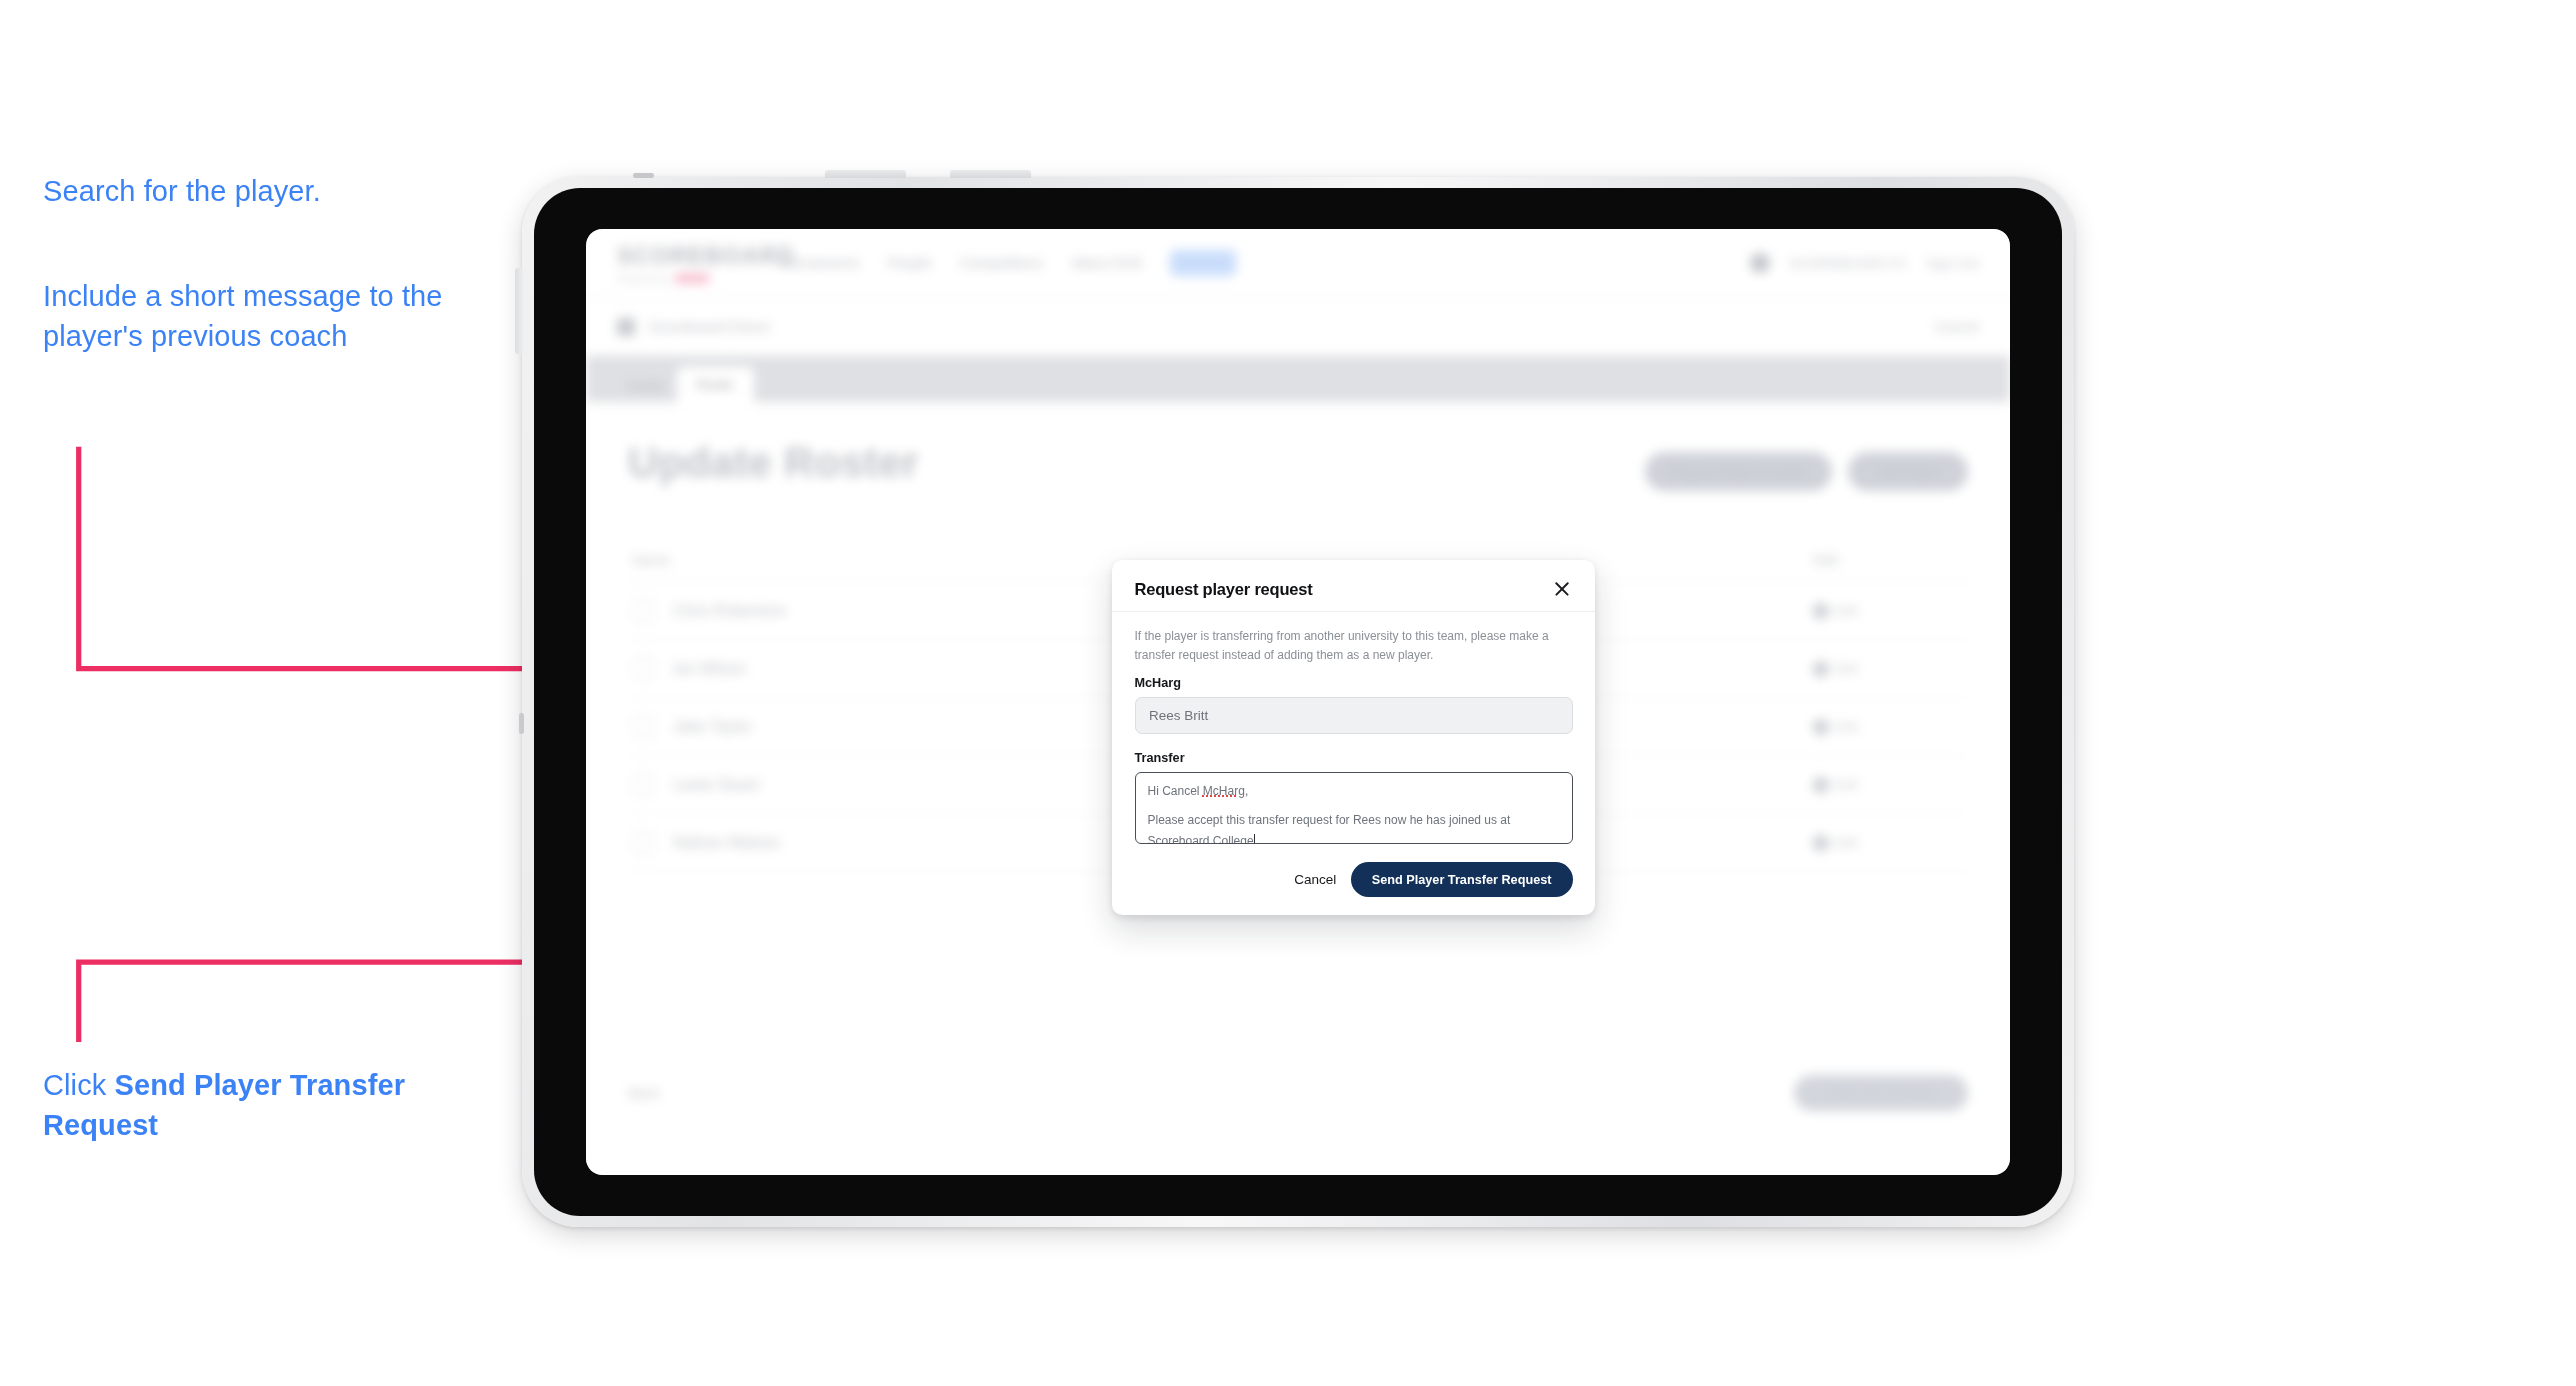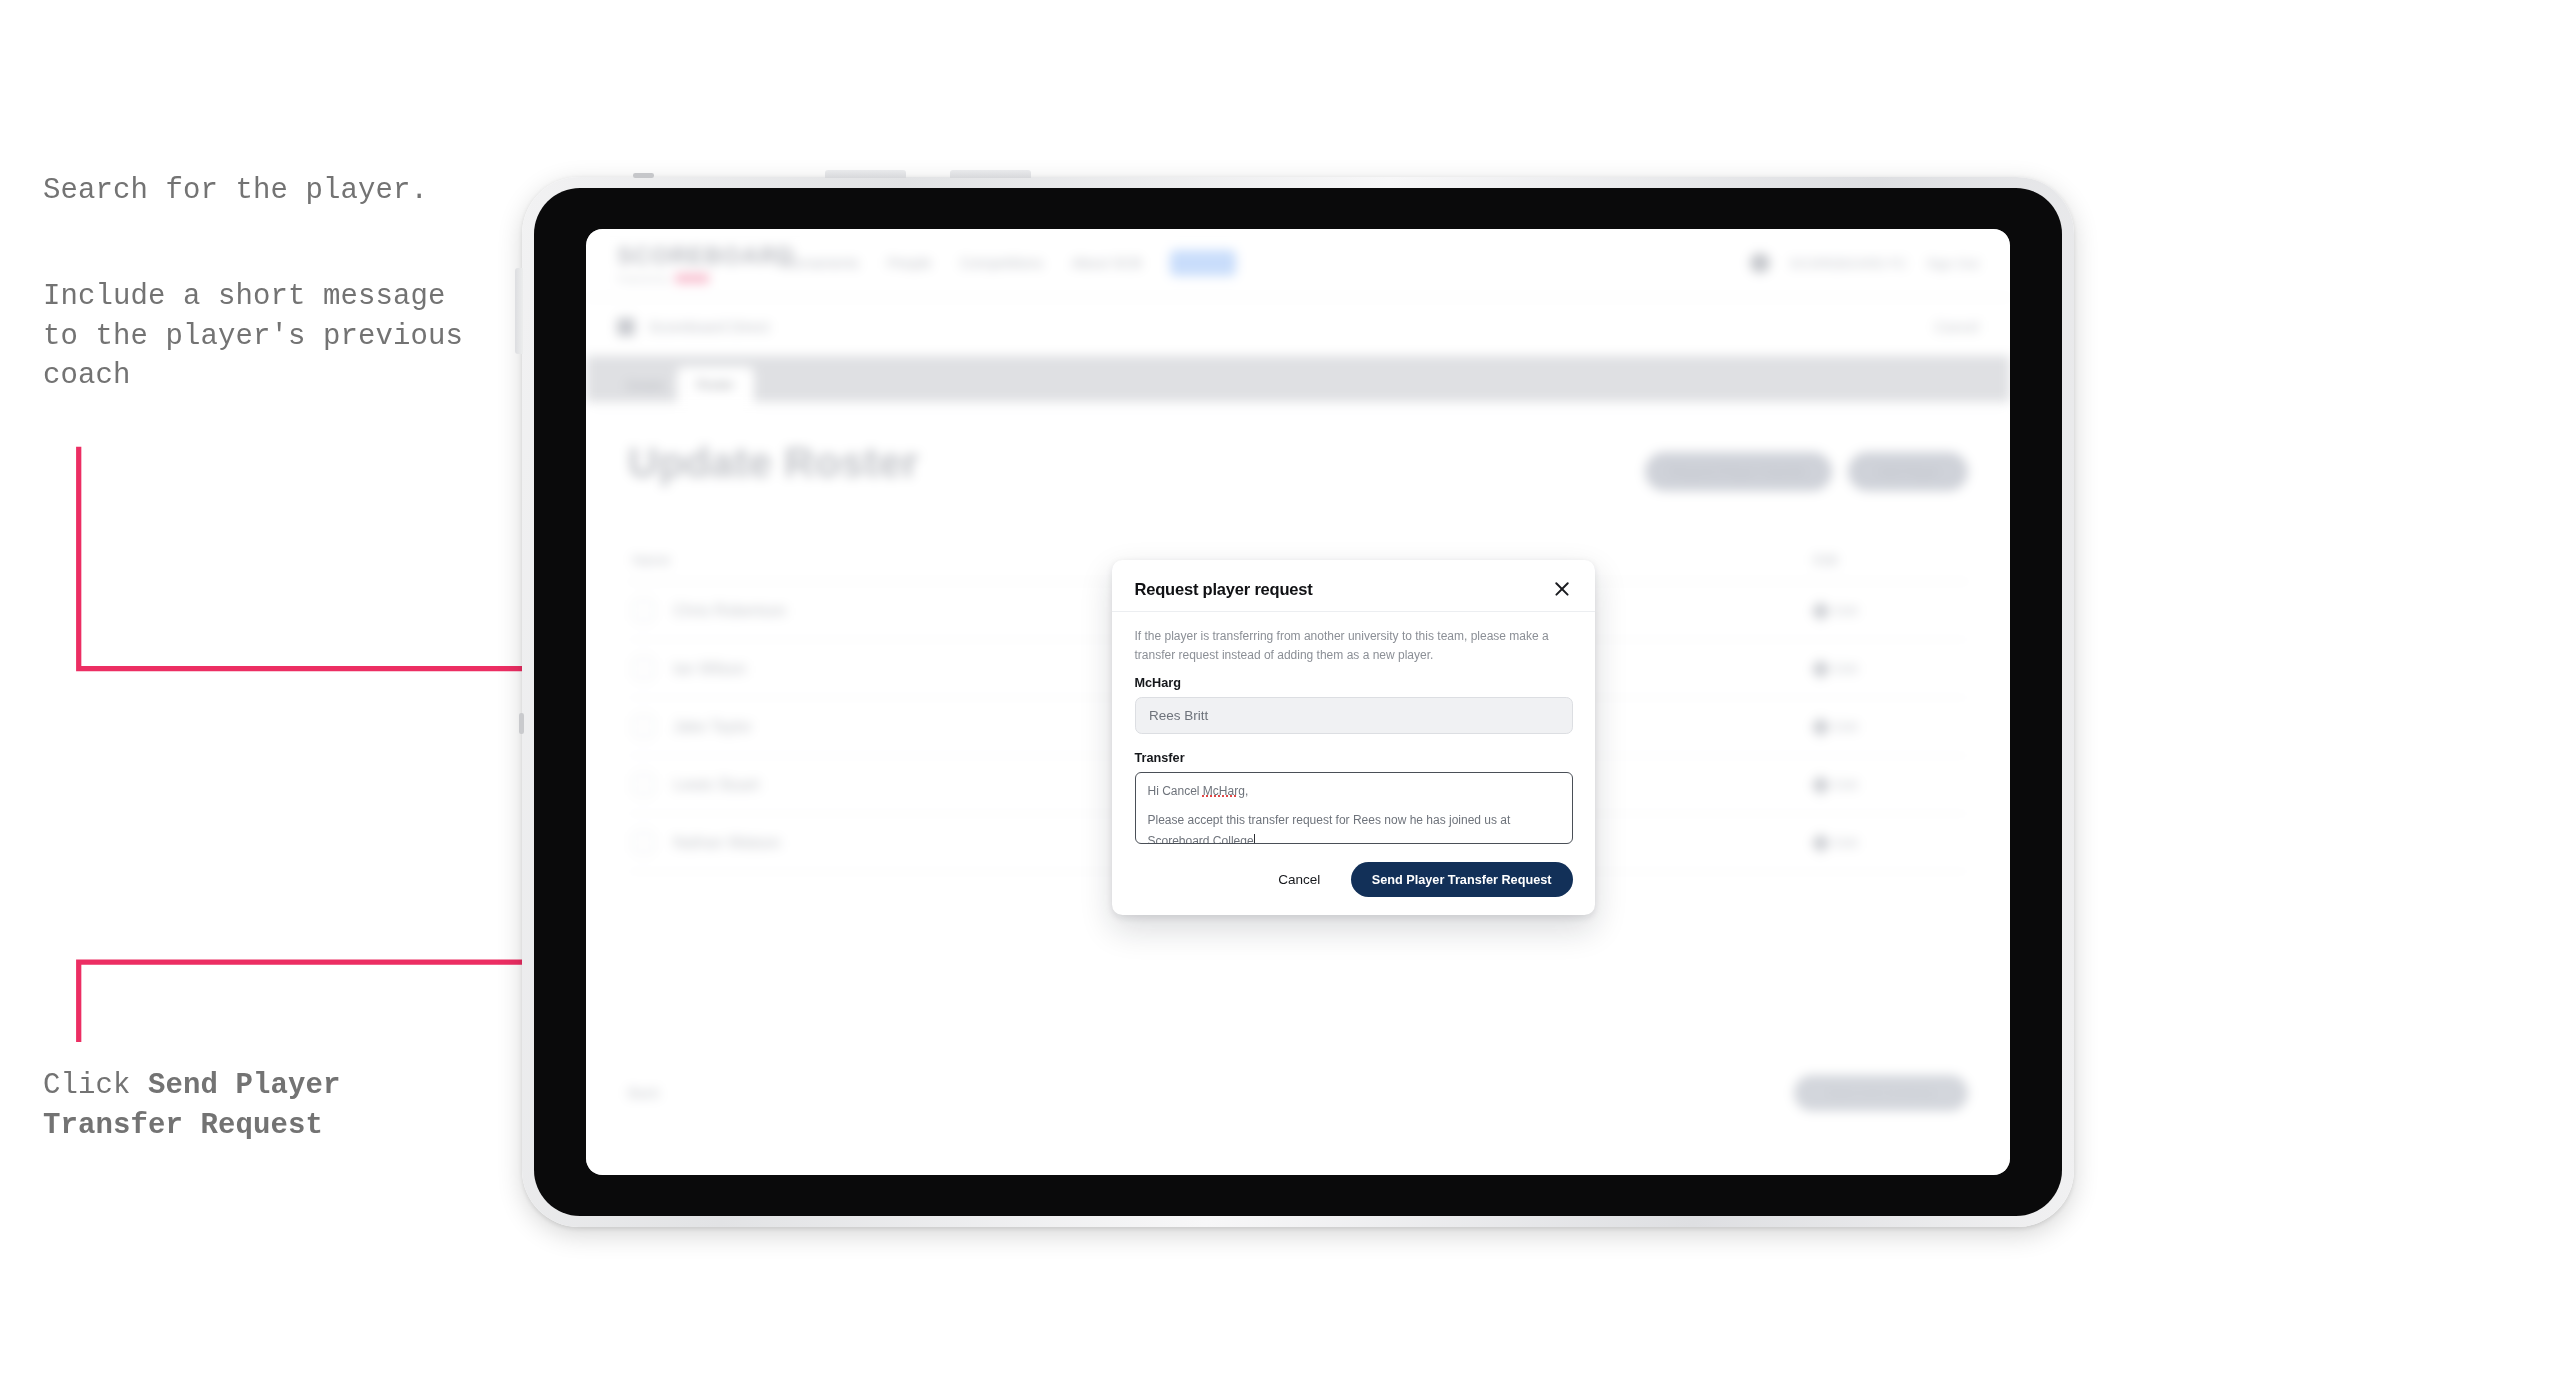--- a/index.html
+++ b/index.html
@@ -7,22 +7,22 @@
     width: 2576px; height: 1386px;
     background: #ffffff;
     font-family: "Liberation Sans", sans-serif;
     overflow: hidden;
   }
   #stage { position: relative; width: 2576px; height: 1386px; background: #fff; }
 
   
   .annot {
     position: absolute;
-    color: #737373;
-    font-family: Liberation Mono, monospace;
+    color: #3b82f6;
+    font-family: Liberation Sans, sans-serif;
     font-weight: 400;
     letter-spacing: 0.1px;
   }
   #annot-1 { left: 43px; top: 174px; font-size: 29px; line-height: 1.18; white-space: nowrap; }
   #annot-2 { left: 43px; top: 277px; font-size: 29px; line-height: 1.37; width: 449px; }
   #annot-3 { left: 43px; top: 1066px; font-size: 29px; line-height: 1.37; width: 419px; }
   #annot-3 b { font-weight: 700; }
 
   
   #arrows { position: absolute; left: 0; top: 0; width: 2576px; height: 1386px; pointer-events: none; }
@@ -154,21 +154,21 @@
   }
   .spacer-24 { height: 16.5px; }
   .message-box {
     width:100%; height: 72px; border:1.2px solid #4a4f57; border-radius:6px;
     padding: 7.5px 12px 7.5px 12px; font-size:12px; line-height:1.72; color:#6e737b;
     font-family:"Liberation Sans", sans-serif; resize:none; overflow:hidden; background:#fff;
   }
   .msg-caret { display:inline-block; width:1.1px; height:12.7px; background:#2d2f34; vertical-align:-2.2px; margin-left:0.7px; }
   .msg-spell { text-decoration: underline; text-decoration-style: dotted; text-decoration-color:#e04646; text-decoration-thickness:1.5px; }
 
-  .modal-actions { display:flex; align-items:center; justify-content:flex-end; gap: 17px; padding: 18px 22.5px 7.5px 22.5px; }
+  .modal-actions { display:flex; align-items:center; justify-content:flex-end; gap: 1px; padding: 18px 22.5px 7.5px 22.5px; }
   .btn-cancel { background:none; border:none; font-size:13.5px; color:#15171b; cursor:pointer;
                 padding: 7.5px 13.5px; font-family:"Liberation Sans", sans-serif; }
   .btn-primary {
     background:#123058; color:#fff; border:none; border-radius:19.5px;
     font-size:12.7px; font-weight:600; padding: 10.5px 21px; cursor:pointer;
     font-family:"Liberation Sans", sans-serif; white-space:nowrap;
   }
 </style>
 </head>
 <body>

